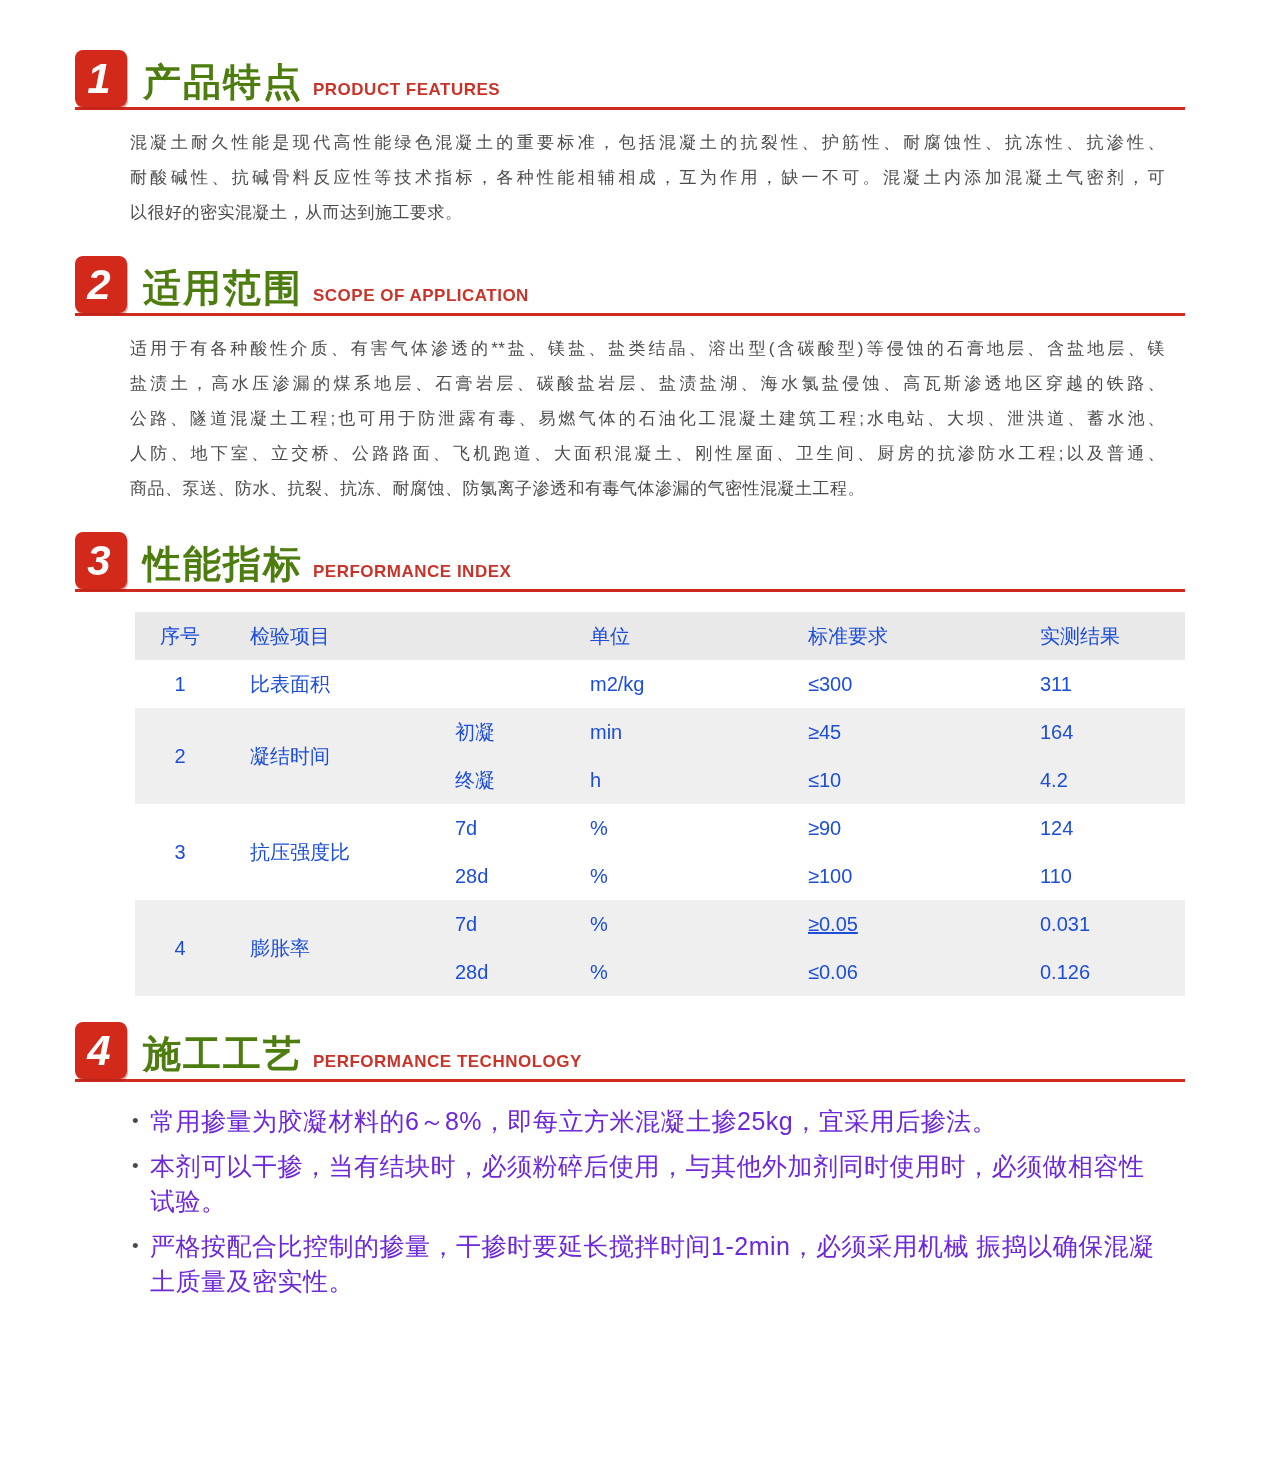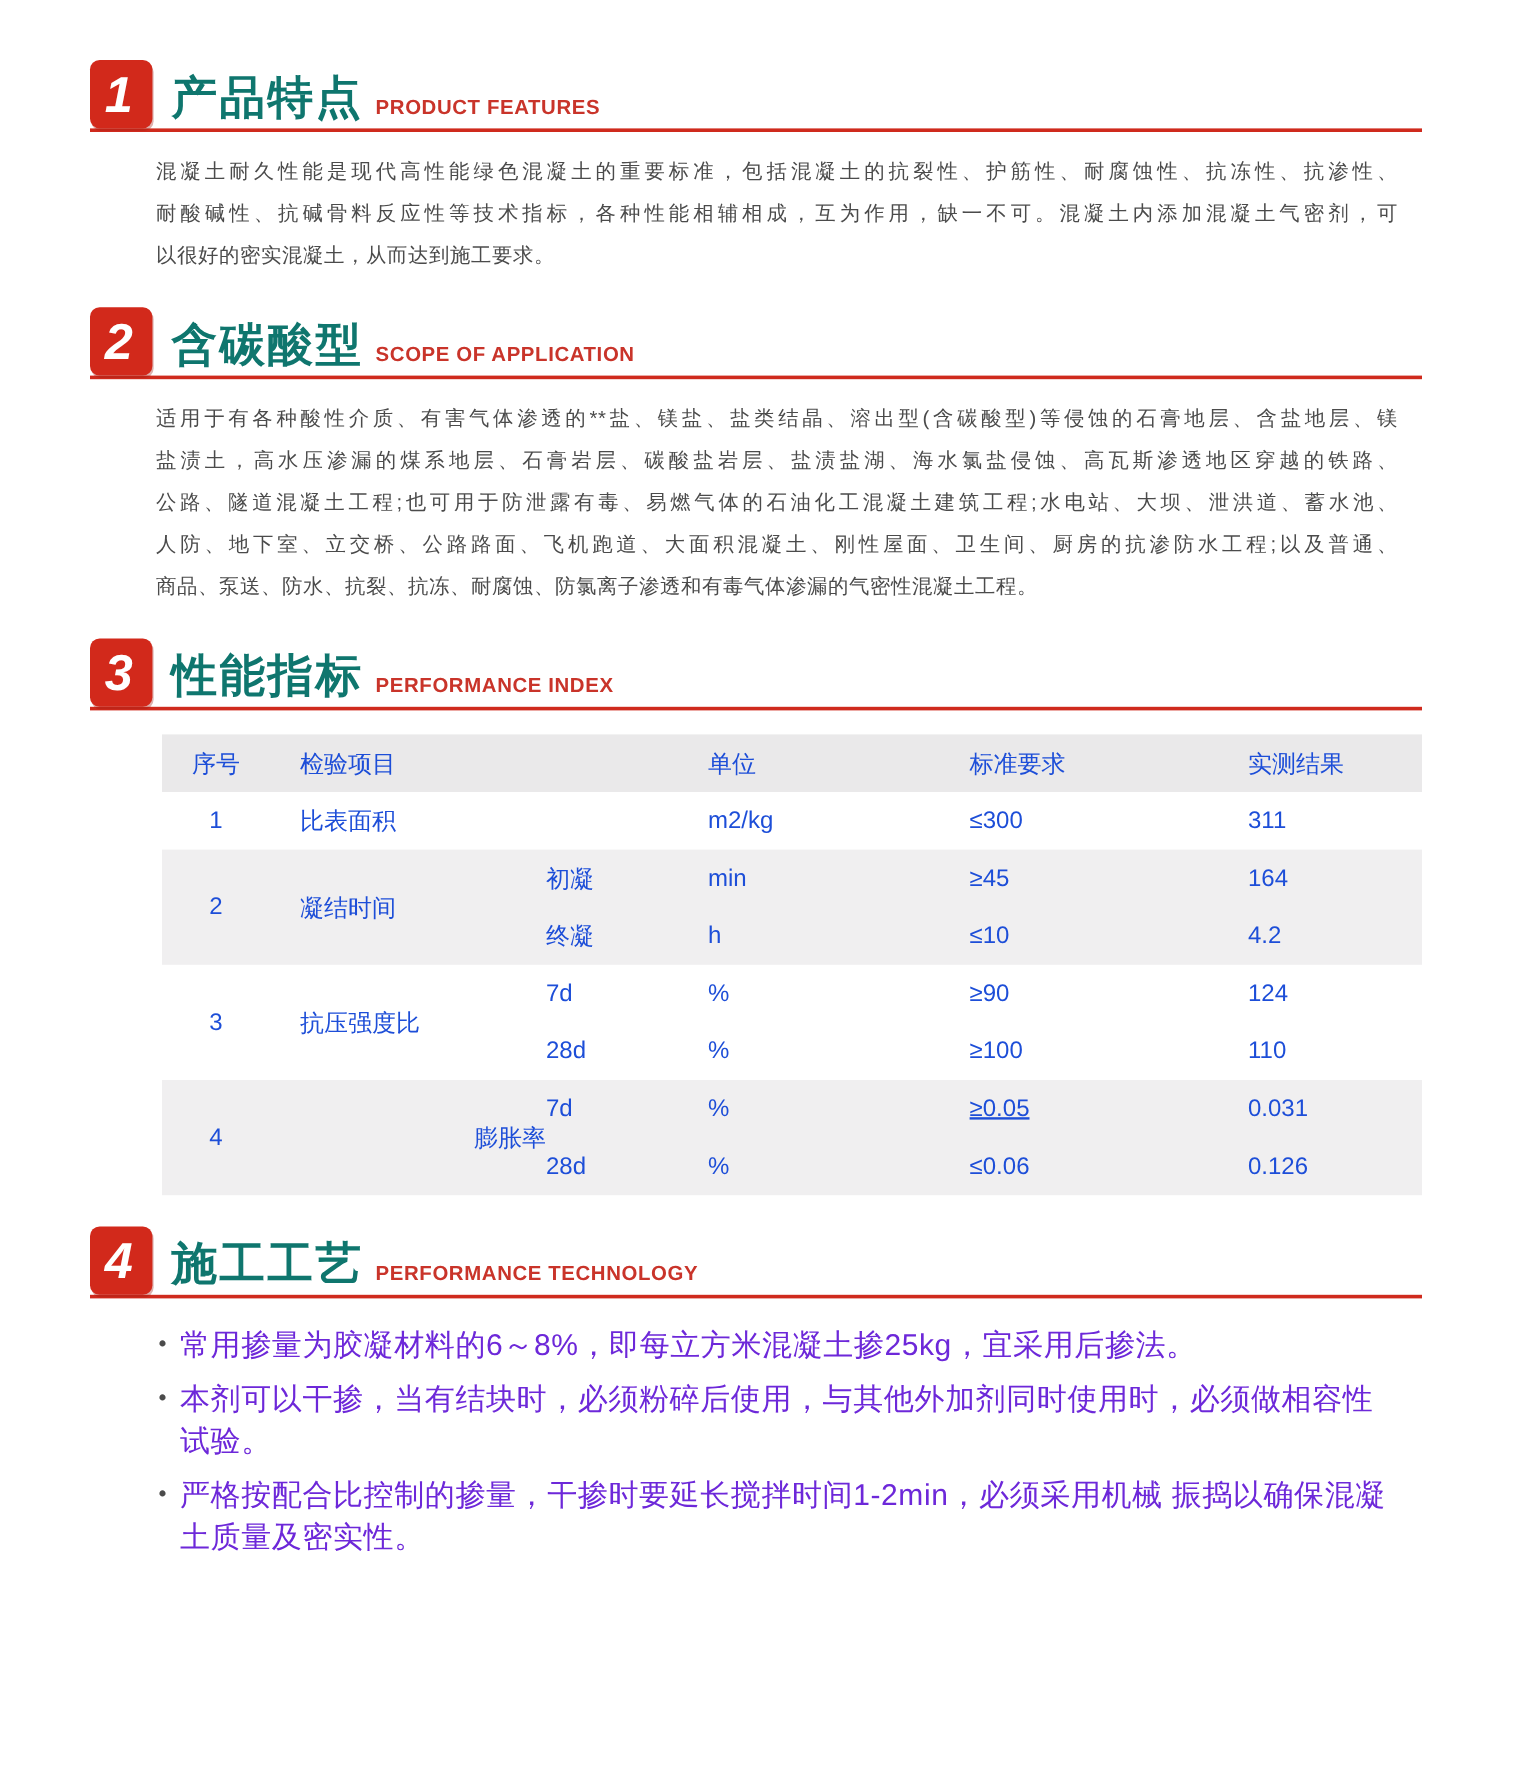--- a/index.html
+++ b/index.html
@@ -20,21 +20,21 @@
     width:52px; height:57px; background:#d2291b; border-radius:8px;
     display:flex; align-items:center; justify-content:center;
     box-shadow:1px 2px 0 rgba(160,30,20,0.35);
     flex:0 0 auto;
   }
   .badge span {
     color:#ffffff; font-size:42px; font-weight:bold; font-style:italic;
     transform:translateX(-2px); line-height:1;
   }
   .title-cn {
-    color:#0f766e; font-size:38px; font-weight:bold; line-height:1;
+    color:#4d7c0f; font-size:38px; font-weight:bold; line-height:1;
     margin-left:16px; letter-spacing:2px; padding-bottom:6px;
   }
   .title-en {
     color:#c9342a; font-size:17px; font-weight:bold; line-height:1;
     margin-left:10px; padding-bottom:9px; letter-spacing:0.5px;
   }
   
   .para { margin:15px 115px 0 130px; }
   .para .line {
     font-size:17px; line-height:35px; color:#4b4b4b;
@@ -86,21 +86,21 @@
         <div class="line">耐酸碱性、抗碱骨料反应性等技术指标，各种性能相辅相成，互为作用，缺一不可。混凝土内添加混凝土气密剂，可</div>
         <div class="line last">以很好的密实混凝土，从而达到施工要求。</div>
       </div>
   </section>
 
   <section class="sec">
     <header class="sec-head">
       <div class="badge">
         <span>2</span>
       </div>
-      <h2 class="title-cn">含碳酸型</h2>
+      <h2 class="title-cn">适用范围</h2>
       <span class="title-en">SCOPE OF APPLICATION</span>
     </header>
     <div class="para">
         <div class="line">适用于有各种酸性介质、有害气体渗透的**盐、镁盐、盐类结晶、溶出型(含碳酸型)等侵蚀的石膏地层、含盐地层、镁</div>
         <div class="line">盐渍土，高水压渗漏的煤系地层、石膏岩层、碳酸盐岩层、盐渍盐湖、海水氯盐侵蚀、高瓦斯渗透地区穿越的铁路、</div>
         <div class="line">公路、隧道混凝土工程;也可用于防泄露有毒、易燃气体的石油化工混凝土建筑工程;水电站、大坝、泄洪道、蓄水池、</div>
         <div class="line">人防、地下室、立交桥、公路路面、飞机跑道、大面积混凝土、刚性屋面、卫生间、厨房的抗渗防水工程;以及普通、</div>
         <div class="line last">商品、泵送、防水、抗裂、抗冻、耐腐蚀、防氯离子渗透和有毒气体渗漏的气密性混凝土工程。</div>
       </div>
   </section>
@@ -149,21 +149,21 @@
           <div style="grid-area: 1 / 4;">%</div>
           <div style="grid-area: 1 / 5;">≥90</div>
           <div style="grid-area: 1 / 6;">124</div>
           <div style="grid-area: 2 / 3;">28d</div>
           <div style="grid-area: 2 / 4;">%</div>
           <div style="grid-area: 2 / 5;">≥100</div>
           <div style="grid-area: 2 / 6;">110</div>
         </div>
         <div class="t-row shade">
           <div class="c-no span-rows" style="grid-area: 1 / 1 / span 2;">4</div>
-          <div class="c-item span-rows" style="grid-area: 1 / 2 / span 2; text-align: right;">膨胀率</div>
+          <div class="c-item span-rows" style="grid-area: 1 / 2 / span 2;">膨胀率</div>
           <div style="grid-area: 1 / 3;">7d</div>
           <div style="grid-area: 1 / 4;">%</div>
           <div style="grid-area: 1 / 5; text-decoration: underline;">≥0.05</div>
           <div style="grid-area: 1 / 6;">0.031</div>
           <div style="grid-area: 2 / 3;">28d</div>
           <div style="grid-area: 2 / 4;">%</div>
           <div style="grid-area: 2 / 5;">≤0.06</div>
           <div style="grid-area: 2 / 6;">0.126</div>
         </div>
       </div>

